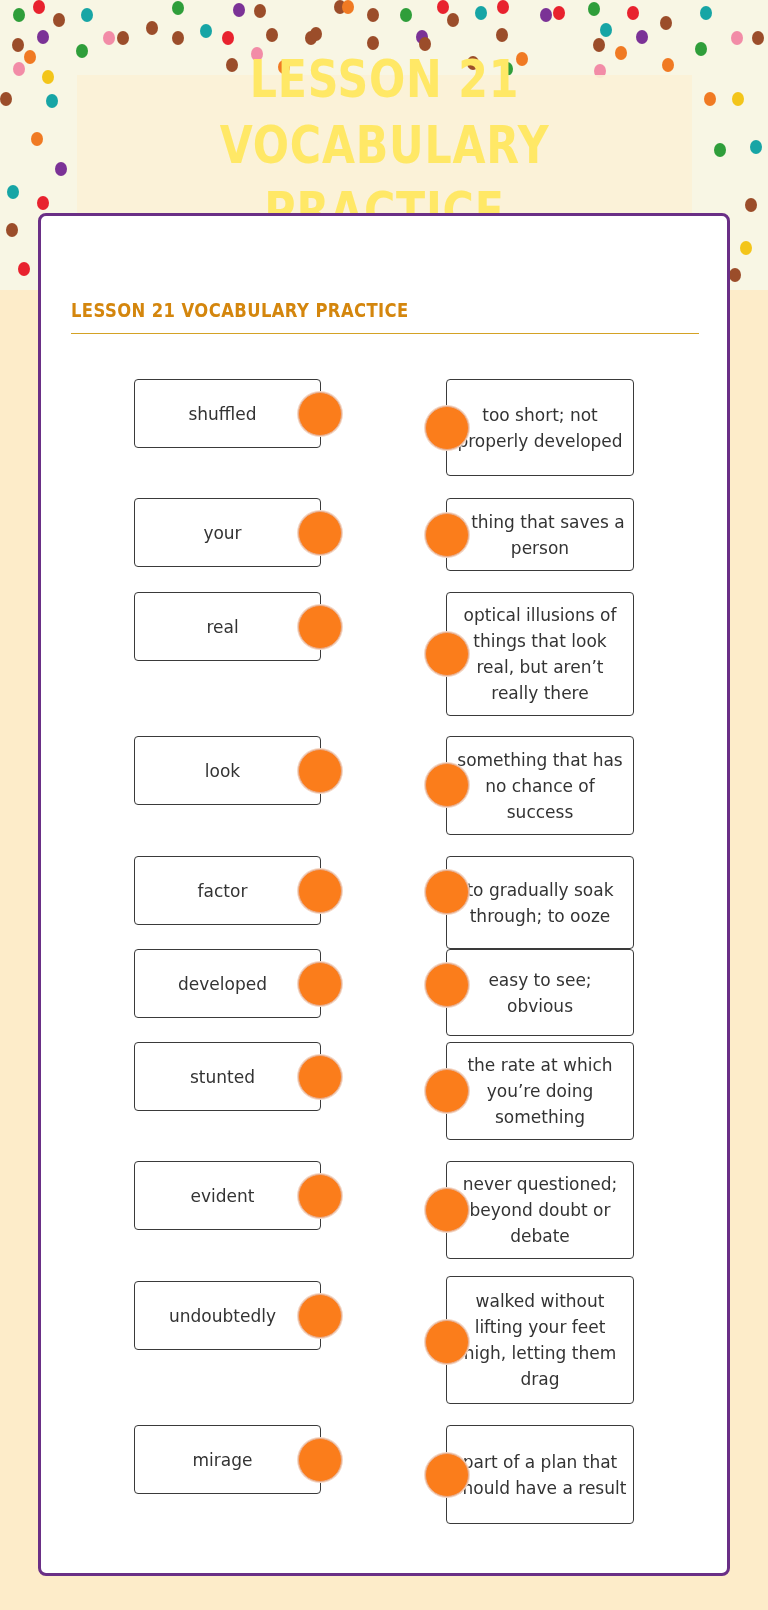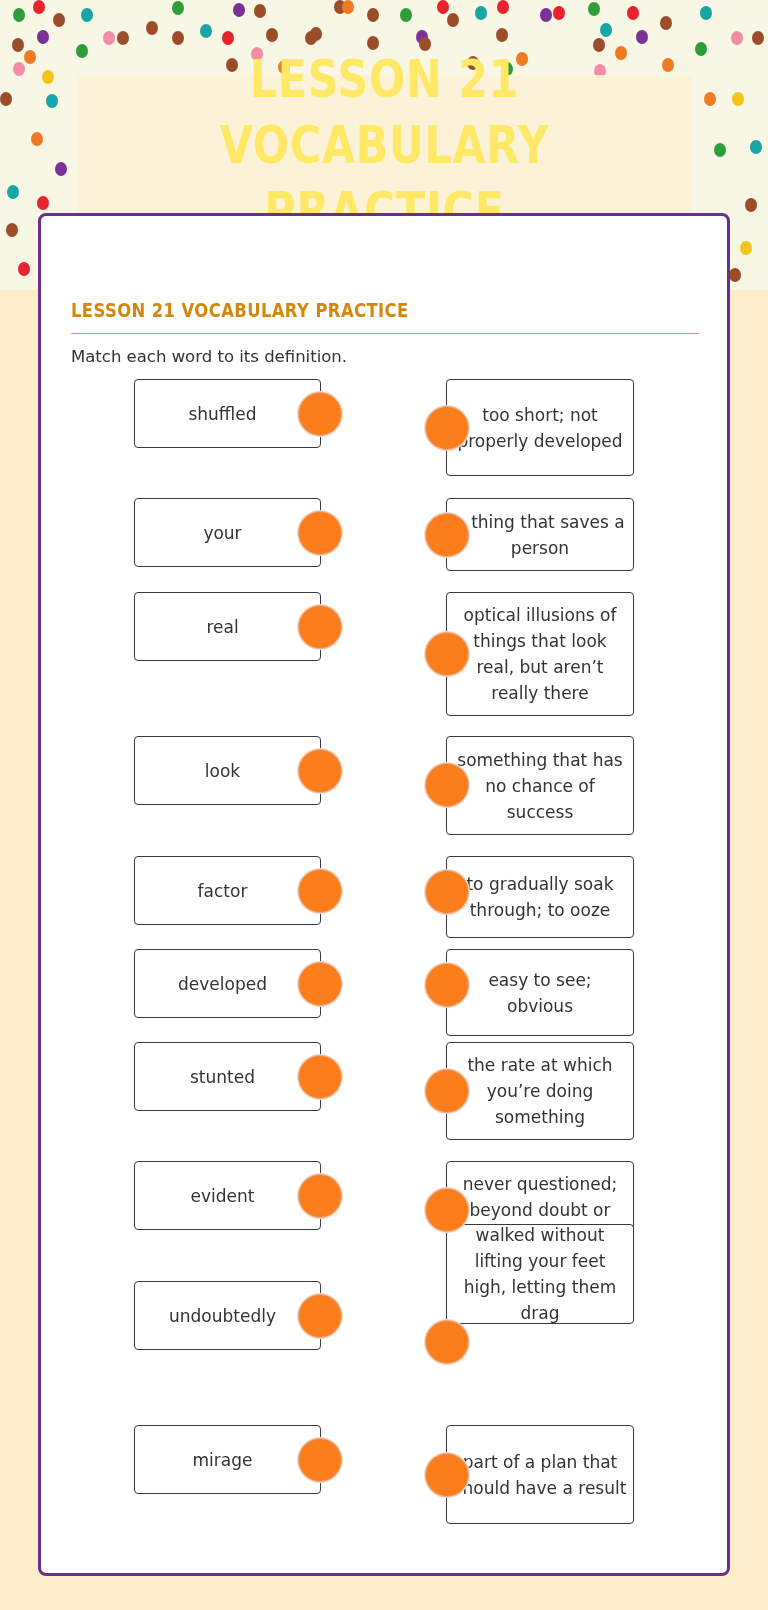--- a/index.html
+++ b/index.html
@@ -157,21 +157,20 @@
   <span class="dot" style="left:729px;top:268px;background:#9b4d2a"></span>
 </div>
 
 <div class="banner">
   <div class="banner-title">Lesson 21 Vocabulary Practice</div>
 </div>
 
 <div class="card">
   <div class="section-title">Lesson 21 Vocabulary Practice</div>
   <div class="section-rule"></div>
-  <div class="instructions">Match each word to its definition.</div>
 </div>
 
 <div class="word-box" style="top:379px">
     <span>shuffled</span>
   </div>
 <div class="word-box" style="top:498px">
     <span>your</span>
   </div>
 <div class="word-box" style="top:592px">
     <span>real</span>
@@ -203,33 +202,33 @@
   </div>
 <div class="def-box" style="top:498px;height:73px">
     <span>a thing that saves a person</span>
   </div>
 <div class="def-box" style="top:592px;height:124px">
     <span>optical illusions of things that look real, but aren’t really there</span>
   </div>
 <div class="def-box" style="top:736px;height:99px">
     <span>something that has no chance of success</span>
   </div>
-<div class="def-box" style="top:856px;height:82px">
+<div class="def-box" style="top:856px;height:93px">
     <span>to gradually soak through; to ooze</span>
   </div>
 <div class="def-box" style="top:949px;height:87px">
     <span>easy to see; obvious</span>
   </div>
 <div class="def-box" style="top:1042px;height:98px">
     <span>the rate at which you’re doing something</span>
   </div>
 <div class="def-box" style="top:1161px;height:98px">
     <span>never questioned; beyond doubt or debate</span>
   </div>
-<div class="def-box" style="top:1224px;height:100px">
+<div class="def-box" style="top:1276px;height:128px">
     <span>walked without lifting your feet high, letting them drag</span>
   </div>
 <div class="def-box" style="top:1425px;height:99px">
     <span>part of a plan that should have a result</span>
   </div>
 
 <div class="handle" style="left:298px;top:392px"></div>
 <div class="handle" style="left:298px;top:511px"></div>
 <div class="handle" style="left:298px;top:605px"></div>
 <div class="handle" style="left:298px;top:749px"></div>

